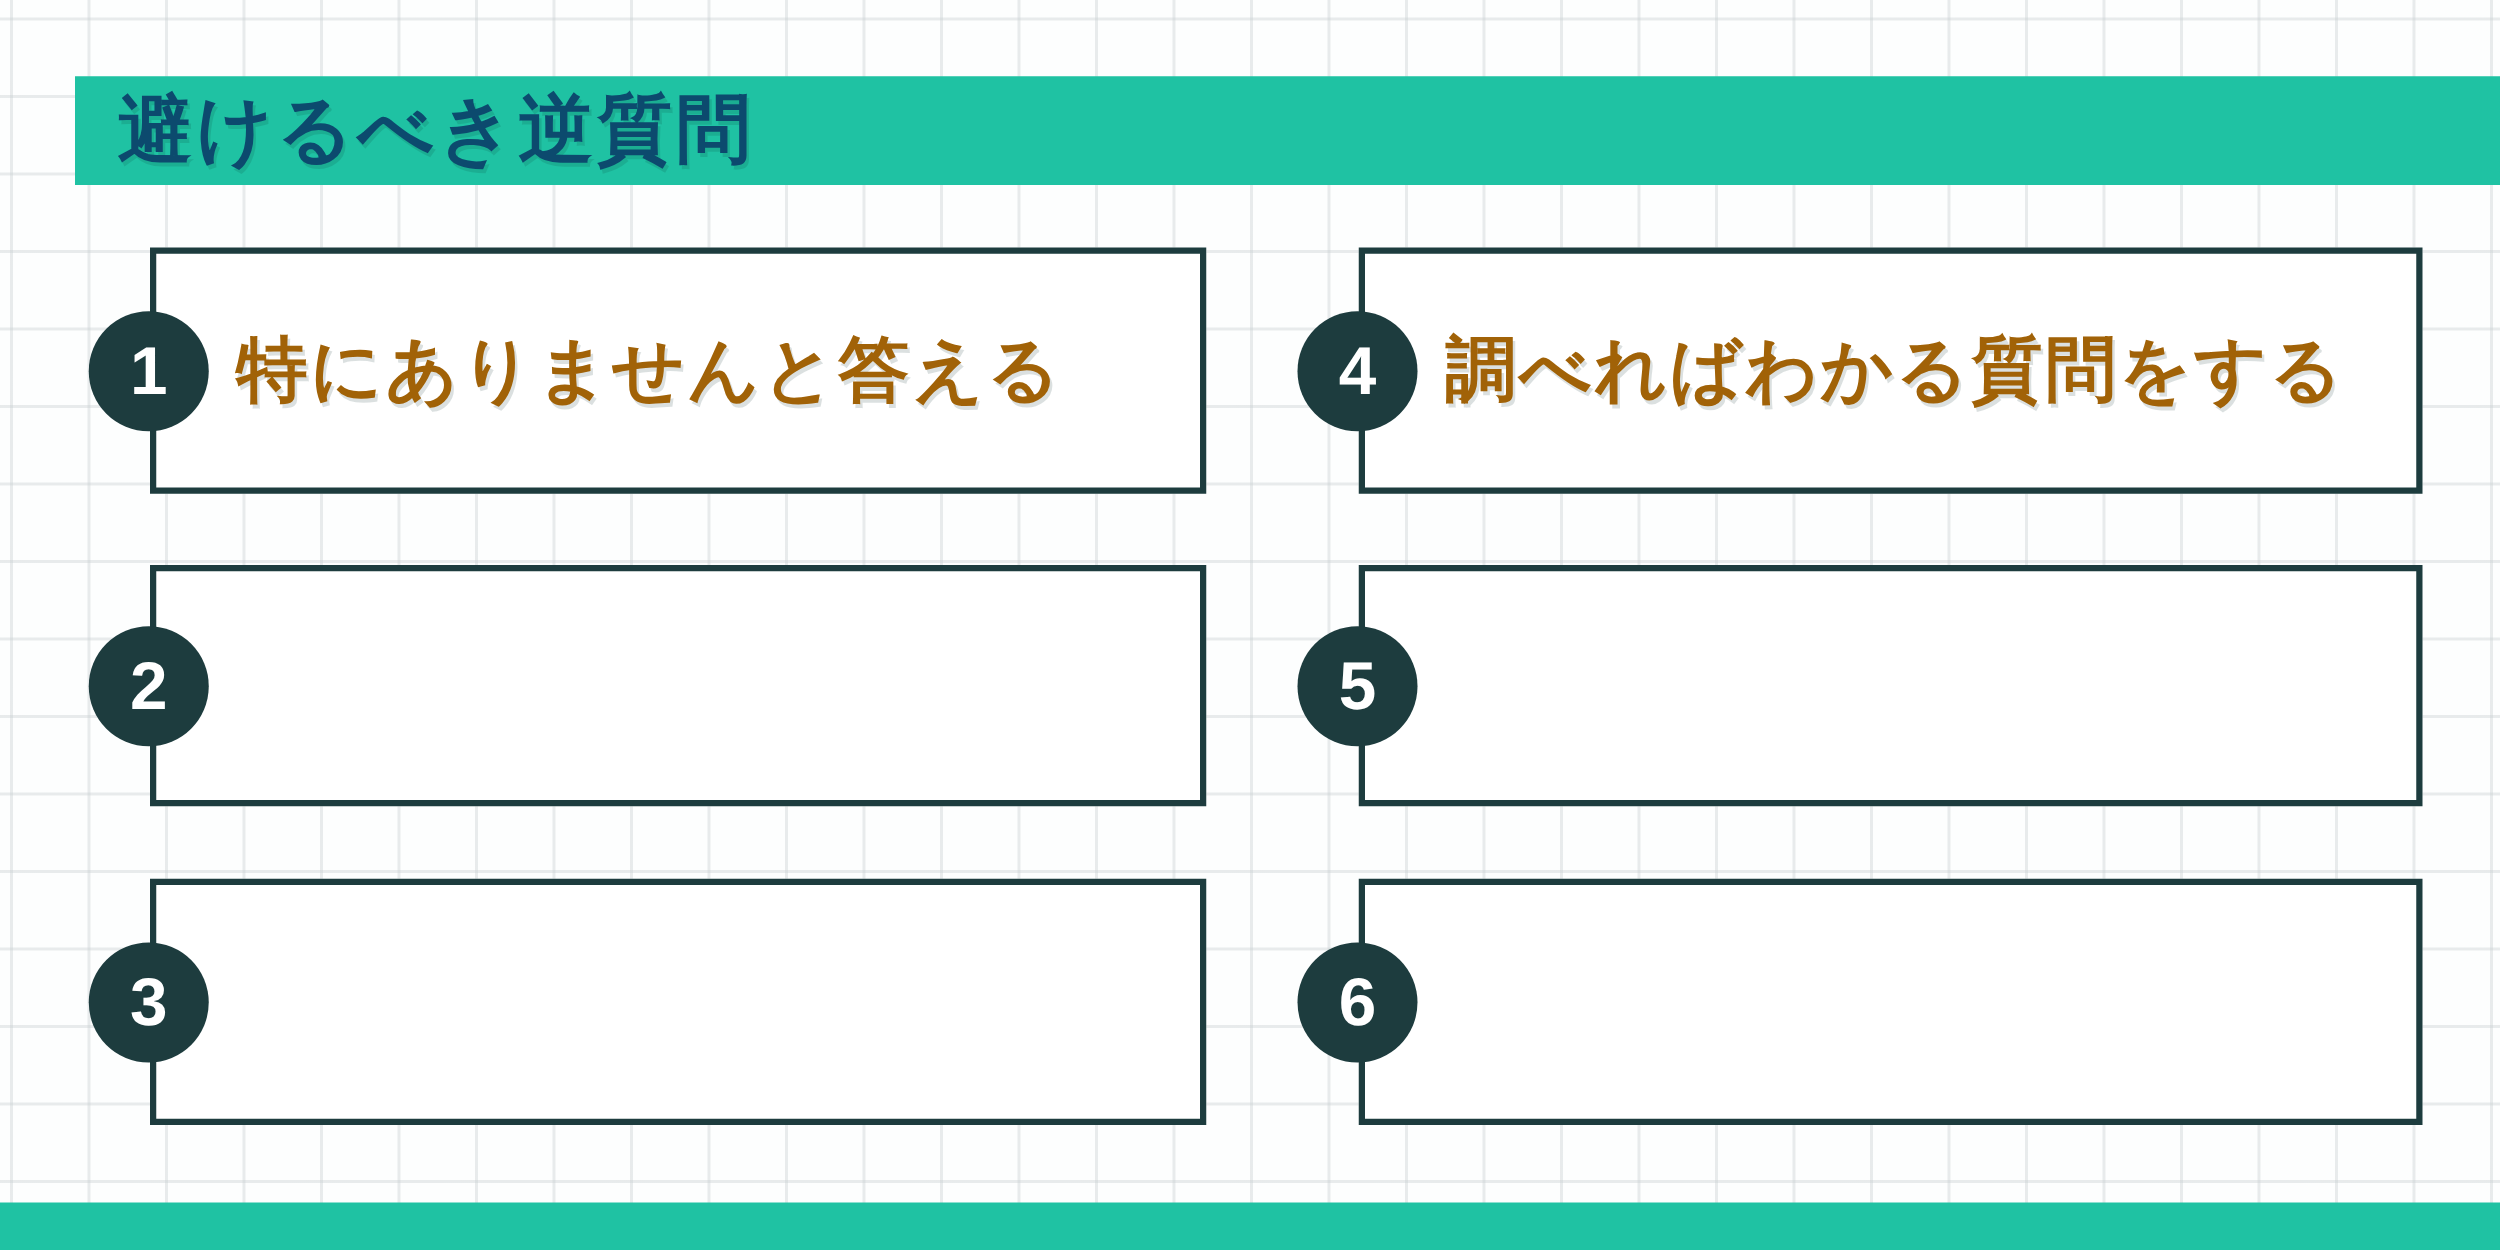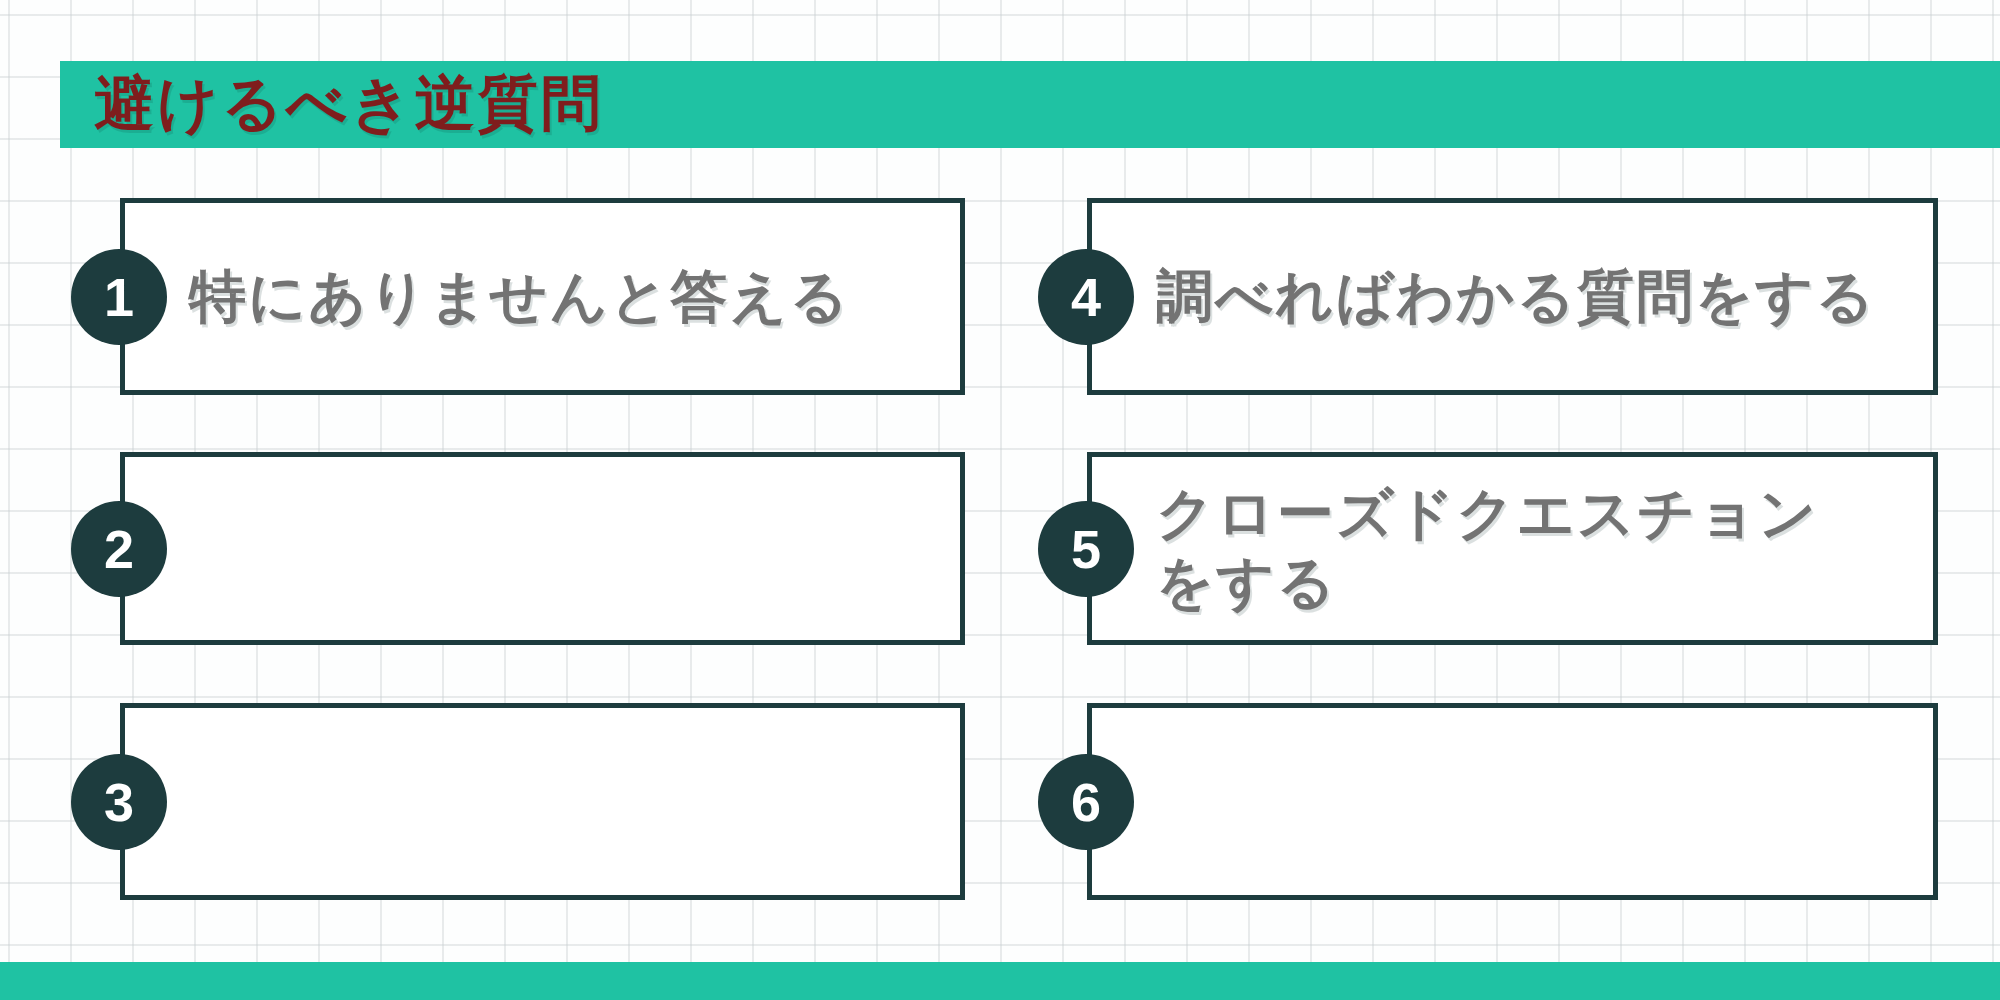--- a/index.html
+++ b/index.html
@@ -26,21 +26,21 @@
     position: absolute;
     left: 60px;
     top: 61px;
     right: 0;
     height: 87px;
     background: #1fc2a3;
     display: flex;
     align-items: center;
   }
   .banner-title {
-    color: #7f1d1d;
+    color: #0c4a6e;
     font-size: 60px;
     font-weight: 800;
     letter-spacing: 3px;
     padding-left: 34px;
     white-space: nowrap;
     text-shadow: 2px 3px 0 rgba(0,0,0,0.10);
   }
 
   
   .box {
@@ -70,21 +70,21 @@
     justify-content: center;
     font-size: 54px;
     font-weight: 800;
   }
 
   .box-text {
     position: absolute;
     left: 64px;
     top: 50%;
     transform: translateY(-50%);
-    color: #737373;
+    color: #a16207;
     font-size: 57px;
     font-weight: 800;
     line-height: 1.22;
     letter-spacing: 2px;
     white-space: pre-line;
     text-shadow: 2px 3px 0 rgba(29,60,62,0.16);
   }
 
   
   .footer-strip {
@@ -118,22 +118,20 @@
     <div class="badge">3</div>
   </div>
 
   <div class="box col-right row-1">
     <div class="badge">4</div>
     <div class="box-text">調べればわかる質問をする</div>
   </div>
 
   <div class="box col-right row-2">
     <div class="badge">5</div>
-    <div class="box-text">クローズドクエスチョン
-をする</div>
   </div>
 
   <div class="box col-right row-3">
     <div class="badge">6</div>
   </div>
 
   <div class="footer-strip"></div>
 
 </div>
 

